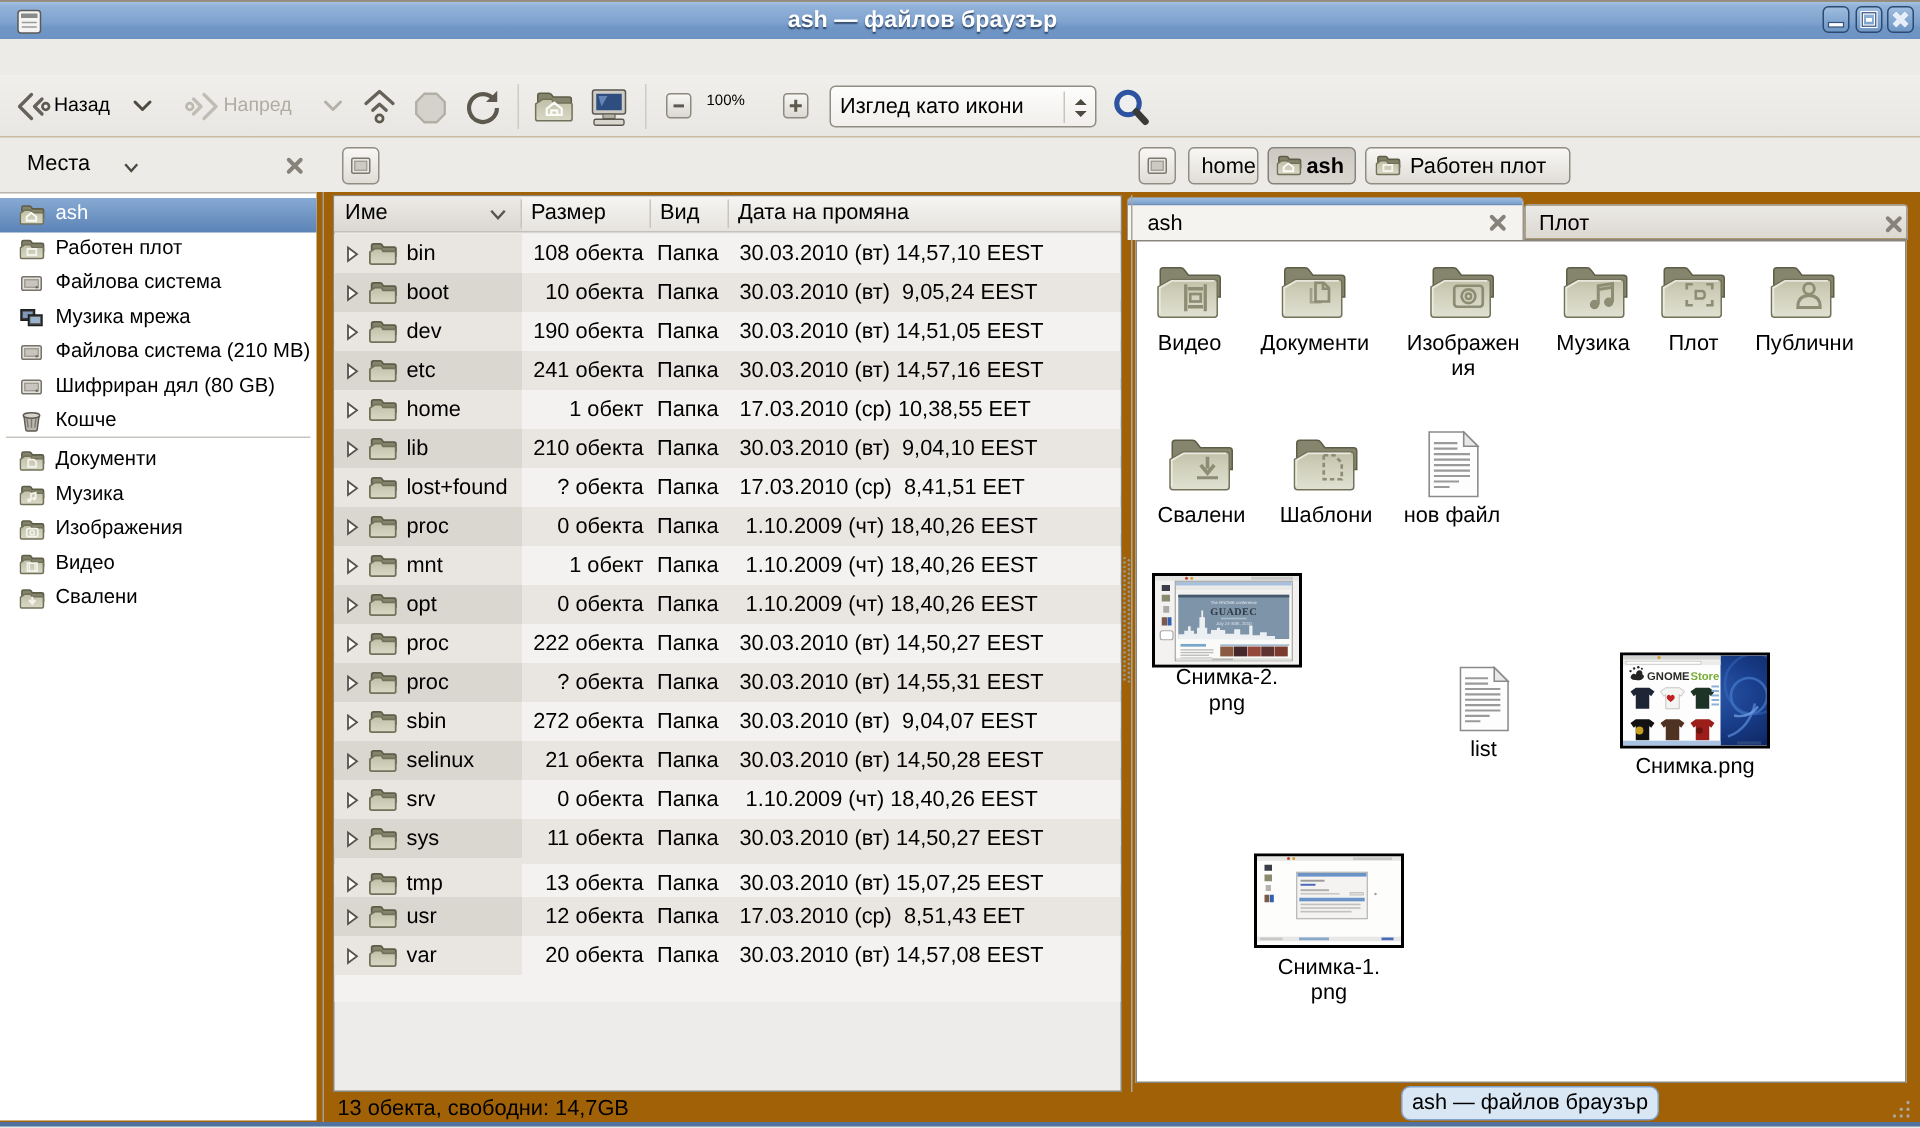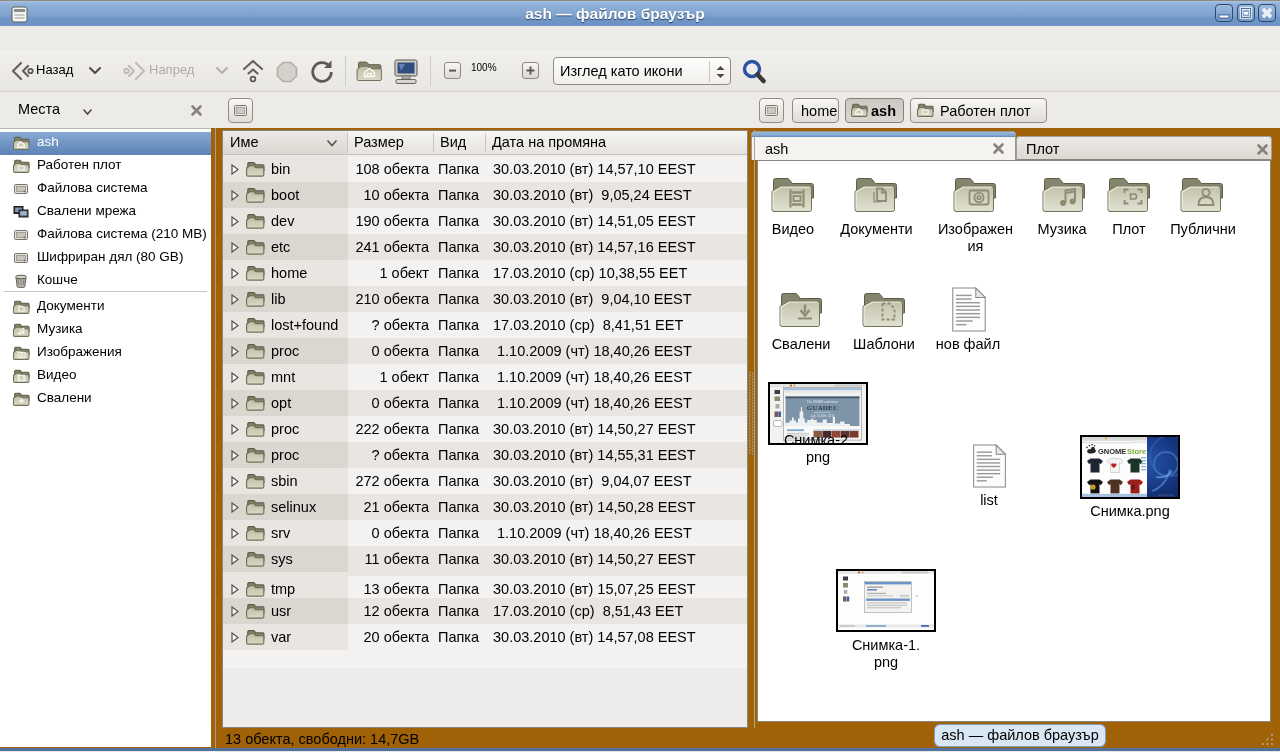--- a/index.html
+++ b/index.html
@@ -304,21 +304,21 @@
         </svg>
       <span class="txt">Файлова система</span>
     </div>
     <div class="srow" style="top:72px">
       <svg width="16" height="16" viewBox="0 0 16 16">
           <rect x="1" y="2.5" width="9" height="7" fill="#3a3a38" stroke="#1e1e1c"></rect>
           <rect x="2.2" y="3.7" width="6.6" height="4.3" fill="#7d98b8"></rect>
           <rect x="6" y="6" width="9" height="7" fill="#4a4a48" stroke="#1e1e1c"></rect>
           <rect x="7.2" y="7.2" width="6.6" height="4.3" fill="#9ab2cc"></rect>
         </svg>
-      <span class="txt">Свалени мрежа</span>
+      <span class="txt">Музика мрежа</span>
     </div>
     <div class="srow" style="top:95px">
       <svg width="16" height="16" viewBox="0 0 16 16">
           <rect x="1.5" y="3.5" width="13" height="9" rx="1.2" fill="#e3e1dc" stroke="#77736a"></rect>
           <rect x="3.5" y="5.5" width="9" height="5" fill="#c8c5be" stroke="#96928a" stroke-width=".8"></rect>
           <circle cx="11.5" cy="10.5" r=".9" fill="#6f6b62"></circle>
         </svg>
       <span class="txt">Файлова система (210 MB)</span>
     </div>
     <div class="srow" style="top:118px">
@@ -767,21 +767,21 @@
         <rect x="43.5" y="47" width="8.8" height="6.6" fill="#8a5a42"></rect>
           <rect x="52.6" y="47" width="8.8" height="6.6" fill="#46282a"></rect>
         <rect x="61.7" y="47" width="8.8" height="6.6" fill="#94483a"></rect>
           <rect x="70.8" y="47" width="8.8" height="6.6" fill="#5e3430"></rect>
           <rect x="79.9" y="47" width="8.6" height="6.6" fill="#7a3a2e"></rect>
       </g>
       <rect x="14" y="54.8" width="77" height="1.7" fill="#dededc"></rect>
       <rect x="38" y="55" width="14" height="1.3" fill="#b8b8b6"></rect>
     </svg>
   </div>
-  <div class="icolabel" style="left:778px;top:432px;width:80px">Снимка-2.<br>png</div>
+  <div class="icolabel" style="left:778px;top:444px;width:80px">Снимка-2.<br>png</div>
   <svg class="abs" style="left:971px;top:444px" width="37" height="44" viewBox="0 0 33 43">
       <use href="#page"></use>
     </svg>
   <div class="icolabel" style="left:949px;top:492px;width:80px">list</div>
   <div class="thumb" style="left:1080px;top:435px;width:100px;height:64px">
     <svg width="96" height="60" viewBox="0 0 96 60">
       <defs>
           <radialGradient id="wp" cx="0.55" cy="0.42" r="0.75">
         <stop offset="0" stop-color="#2c5cae"></stop>
             <stop offset="0.5" stop-color="#1a3f8c"></stop>

